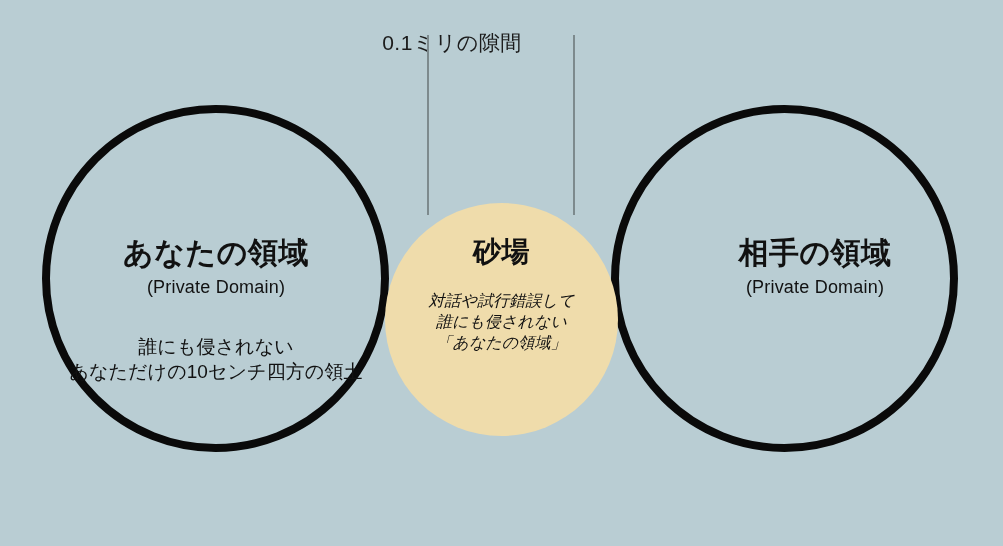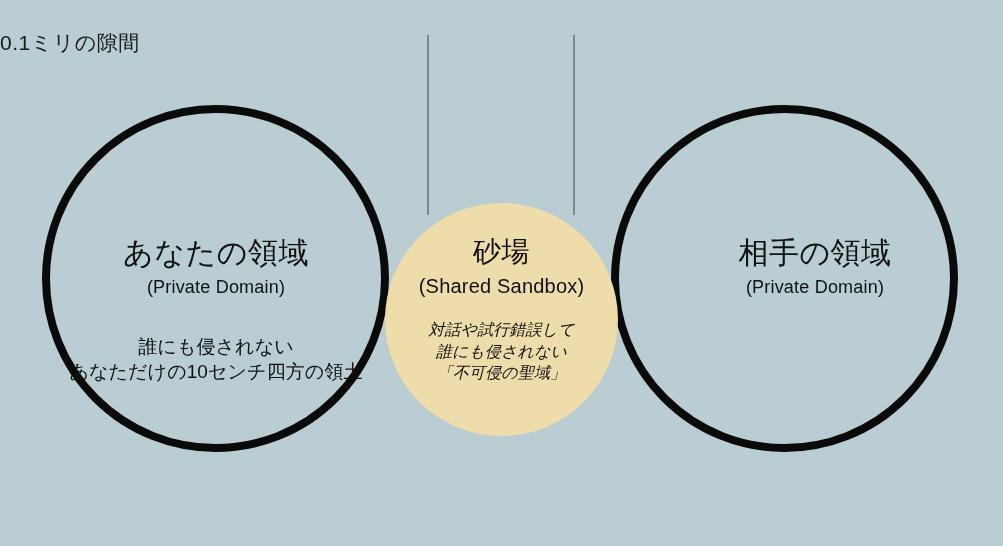--- a/index.html
+++ b/index.html
@@ -18,20 +18,21 @@
     height: 546px;
     background: #b9cdd3;
   }
 
   
   .gap-caption {
     position: absolute;
     left: 0;
     top: 30px;
     width: 904px;
+    text-align: center;
     font-size: 21px;
     color: #1b1b1b;
     letter-spacing: 0.5px;
     line-height: 1.2;
   }
   .leader {
     position: absolute;
     width: 2px;
     background: #7d8a8d;
     top: 35px;
@@ -66,21 +67,21 @@
 
   
   .text-block {
     position: absolute;
     text-align: center;
     color: #111111;
     z-index: 5;
     line-height: 1.28;
   }
   .t-title {
-    font-weight: normal;
+    font-weight: bold;
     letter-spacing: 0.5px;
   }
   .t-sub {
     font-weight: normal;
     letter-spacing: 0.2px;
   }
   .t-body {
     font-weight: normal;
     letter-spacing: 0.1px;
   }
@@ -119,25 +120,24 @@
     <div class="t-title">あなたの領域</div>
     <div class="t-sub">(Private Domain)</div>
     <div class="t-body">
       <span class="line">誰にも侵されない</span>
       <span class="line">あなただけの10センチ四方の領土</span>
     </div>
   </div>
 
   <div class="text-block center-block">
     <div class="t-title">砂場</div>
-    <div class="t-sub">(Shared Sandbox)</div>
     <div class="t-body">
       <span class="line">対話や試行錯誤して</span>
       <span class="line">誰にも侵されない</span>
-      <span class="line">「不可侵の聖域」</span>
+      <span class="line">「あなたの領域」</span>
     </div>
   </div>
 
   <div class="text-block side-block block-right">
     <div class="t-title">相手の領域</div>
     <div class="t-sub">(Private Domain)</div>
   </div>
 
 </div>
 

